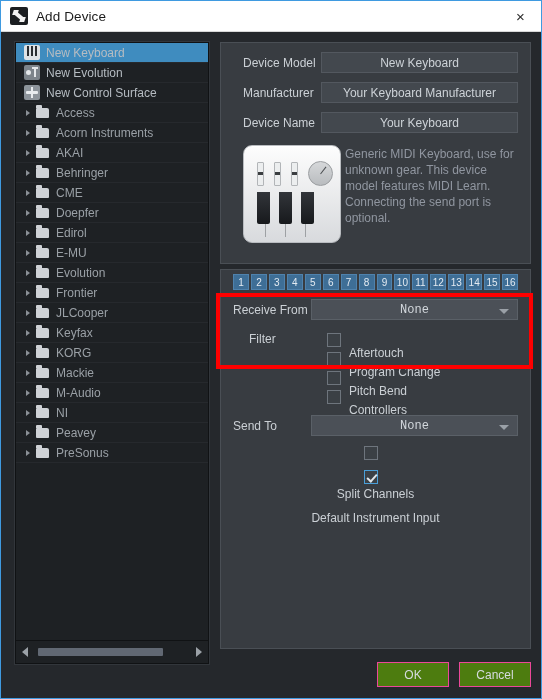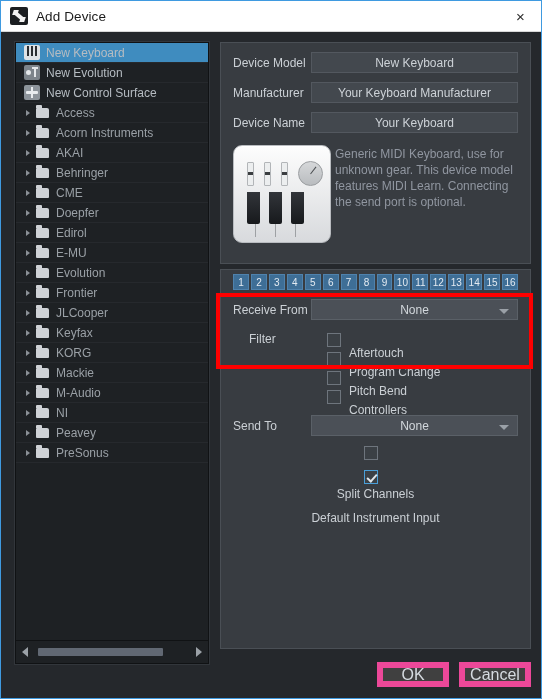--- a/index.html
+++ b/index.html
@@ -115,21 +115,21 @@
   
   .right{
     position:absolute;left:218px;top:9px;right:9px;bottom:48px;
   }
   .group{
     background:#383c41;
     border:1px solid #4a4f55;
     box-sizing:border-box;
     position:absolute;left:0;right:0;
   }
-  .group.top{top:0;height:222px;}
+  .group.top{top:0;height:222px;padding-left:10px;}
   .group.bottom{top:227px;bottom:0;}
   .row{display:flex;align-items:center;padding:0 12px;height:21px;margin-top:9px;}
   .lbl{width:78px;flex:none;font-size:12px;color:#cbd0d5;}
   .field{
     flex:1;height:21px;background:#43484e;border:1px solid #53585f;
     box-sizing:border-box;display:flex;align-items:center;justify-content:center;
     font-size:12px;color:#cdd2d7;
   }
   .desc-wrap{display:flex;padding:12px 12px 0 12px;}
   .dev-img{
@@ -173,21 +173,21 @@
   .chan{
     flex:1;height:16px;background:#3e6e96;border:1px solid #4f82ad;
     box-sizing:border-box;display:flex;align-items:center;justify-content:center;
     font-size:10px;color:#e3eaf1;cursor:pointer;
   }
   .combo{
     flex:1;height:21px;background:#4b5057;border:1px solid #5a6067;
     box-sizing:border-box;display:flex;align-items:center;justify-content:center;
     font-size:12px;color:#d2d7dc;position:relative;cursor:pointer;
   }
-  .combo .cv{flex:1;text-align:center;}
+  .combo .cv{flex:1;text-align:center;font-family:Liberation Mono, monospace;}
   .combo .carr{
     position:absolute;right:8px;top:9px;width:0;height:0;
     border-left:5px solid transparent;border-right:5px solid transparent;border-top:5px solid #9aa0a7;
   }
   .filter-block{display:flex;padding:0 28px;margin-top:10px;}
   .filter-lbl{width:78px;flex:none;font-size:12px;color:#cbd0d5;padding-top:2px;}
   .chk-list{flex:1;}
   .chk-row{display:flex;align-items:center;height:19px;cursor:pointer;}
   .box{
     width:14px;height:14px;flex:none;box-sizing:border-box;
@@ -205,23 +205,23 @@
     border:4px solid #ff0000;box-sizing:border-box;pointer-events:none;
   }
   .hl-area{padding:10px 12px 0 12px;}
   .hl-area .chk-row{height:24px;flex-direction:column;}
   .hl-area .box{margin-right:10px;}
   
   .footer{
     position:absolute;right:9px;bottom:10px;display:flex;gap:10px;
   }
   .btn{
-    width:72px;height:25px;background:#404040;border:6px solid #ec4899;
+    width:72px;height:25px;background:#4d7c0f;border:1px solid #ec4899;
     box-sizing:border-box;display:flex;align-items:center;justify-content:center;
-    font-size:16px;color:#d6dbe0;cursor:pointer;
+    font-size:12px;color:#d6dbe0;cursor:pointer;
   }
 </style>
 </head>
 <body>
 
 <div class="window">
 
   <div class="titlebar">
     <div class="app-icon">
       <i class="a"></i>

